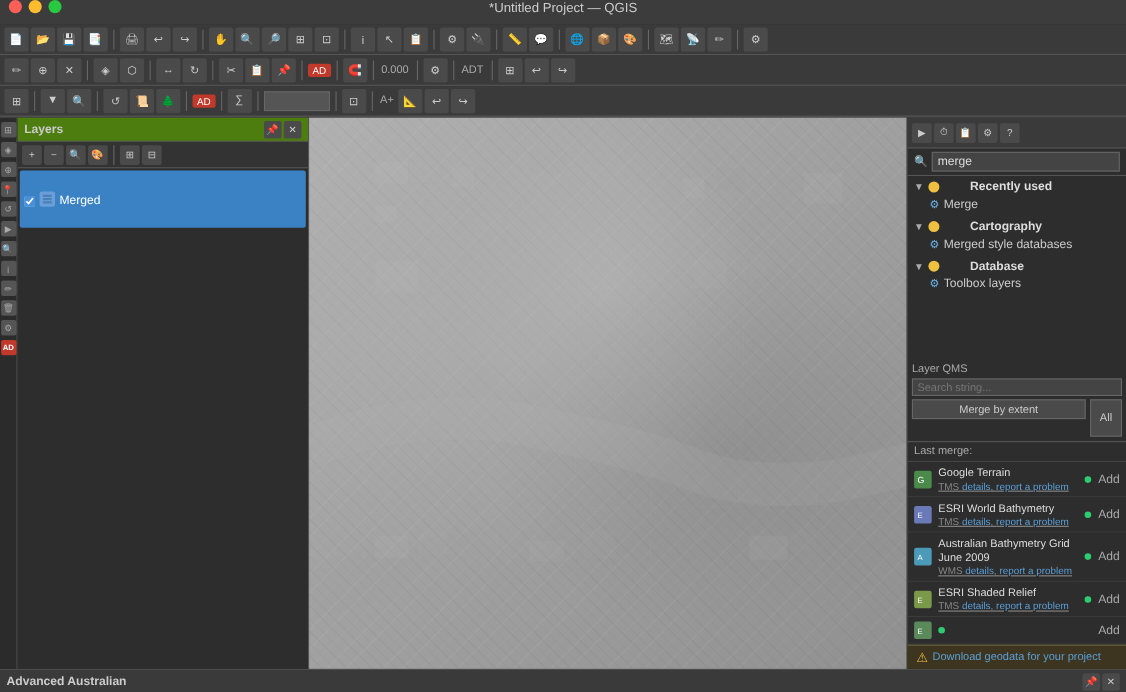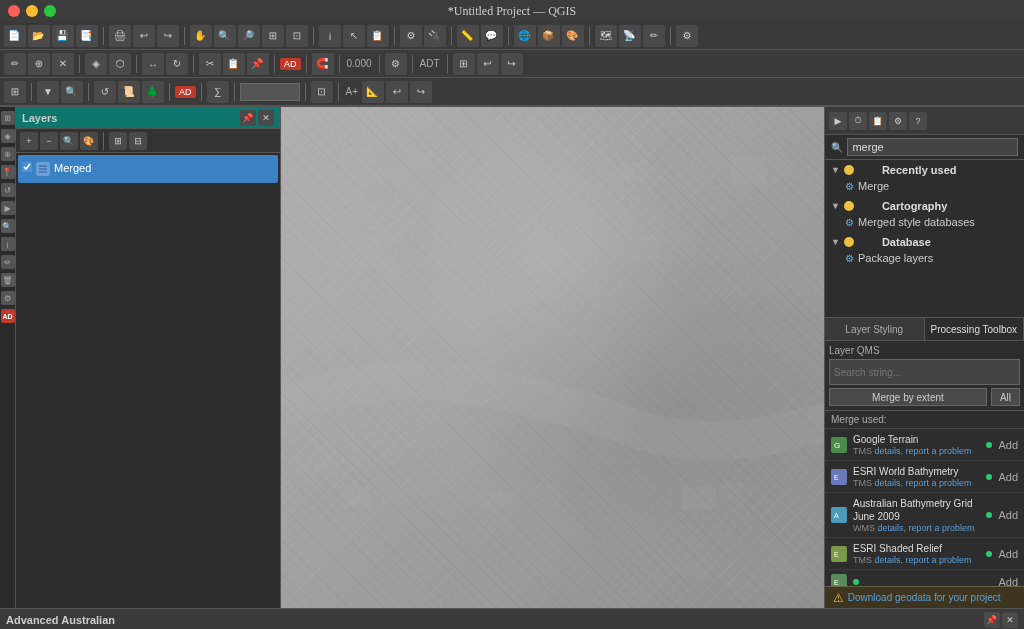--- a/index.html
+++ b/index.html
@@ -3,24 +3,23 @@
   <meta charset="utf-8">
   <style>
     * { margin: 0; padding: 0; box-sizing: border-box; }
     body { width: 1024px; height: 629px; background: #2b2b2b; font-family: 'Segoe UI', Arial, sans-serif; font-size: 11px; color: #ddd; overflow: hidden; }
 
     
     .titlebar {
       height: 22px;
       background: #3c3c3c;
       display: flex;
-      align-items: center;
+      align-items: flex-start;
       justify-content: center;
       position: relative;
-      font-family: Liberation Serif, serif;
     }
     .titlebar-buttons {
       position: absolute;
       left: 8px;
       display: flex;
       gap: 6px;
       align-items: center;
     }
     .tb-btn {
       width: 12px; height: 12px;
@@ -103,42 +102,42 @@
     
     .layers-panel {
       width: 265px;
       background: #2d2d2d;
       border-right: 1px solid #555;
       display: flex;
       flex-direction: column;
     }
     .panel-header {
       height: 22px;
-      background: #0f766e;
+      background: #4d7c0f;
       display: flex;
       align-items: center;
       padding: 0 6px;
       border-bottom: 1px solid #555;
       justify-content: space-between;
     }
     .panel-title { font-size: 11px; color: #ccc; font-weight: bold; }
     .panel-icons { display: flex; gap: 2px; }
     .layers-toolbar {
       height: 24px;
       background: #333;
       display: flex;
       align-items: center;
       padding: 0 4px;
       gap: 2px;
       border-bottom: 1px solid #555;
     }
     .layer-item {
       display: flex;
-      align-items: flex-start;
-      padding: 7px 4px;
+      align-items: flex-end;
+      padding: 19px 4px;
       background: #3a82c4;
       margin: 2px;
       border-radius: 2px;
       gap: 4px;
       cursor: pointer;
     }
     .layer-checkbox { width: 10px; height: 10px; accent-color: #4a90d9; }
     .layer-icon {
       width: 14px; height: 14px;
       background: #6a9fd8;
@@ -270,21 +269,21 @@
       border-bottom: 1px solid #555;
     }
     .qms-label { font-size: 10px; color: #aaa; margin-bottom: 3px; }
     .qms-input {
       width: 100%;
       background: #444;
       border: 1px solid #666;
       color: #ddd;
       padding: 2px 4px;
       font-size: 10px;
-      height: 26px;
+      height: 16px;
     }
     .qms-buttons {
       display: flex;
       gap: 4px;
       margin-top: 3px;
     }
     .qms-btn {
       flex: 1;
       height: 18px;
       background: #4a4a4a;
@@ -306,21 +305,21 @@
       cursor: pointer;
     }
     .service-icon { width: 16px; height: 16px; border-radius: 2px; flex-shrink: 0; font-size: 8px; display: flex; align-items: center; justify-content: center; }
     .service-icon-gt { background: #4a8a4a; }
     .service-icon-esri { background: #6a7ab8; }
     .service-icon-bath { background: #4a9ab8; }
     .service-icon-sr { background: #7a9a4a; }
     .service-icon-et { background: #5a8a5a; }
     .service-info { flex: 1; }
     .service-name { font-size: 10px; color: #ddd; line-height: 1.3; }
-    .service-type { font-size: 9px; color: #888; }
+    .service-type { font-size: 9px; color: #888; text-decoration: underline; }
     .service-link { color: #5a9fd8; cursor: pointer; }
     .service-add { font-size: 11px; color: #aaa; margin-left: auto; cursor: pointer; }
     .service-dot { width: 6px; height: 6px; border-radius: 50%; background: #2ecc71; flex-shrink: 0; }
 
     
     .adv-panel {
       height: 80px;
       background: #2d2d2d;
       border-top: 1px solid #555;
       display: flex;
@@ -598,39 +597,35 @@
       </div>
 
       <div class="tree-section">
         <div class="tree-header">
           <span class="tree-arrow">▼</span>
           <span class="tree-dot" style="background:#f0c040;"></span>
           <span class="tree-label">Database</span>
         </div>
         <div class="tree-child">
           <span class="tree-child-icon">⚙</span>
-          <span class="tree-child-label">Package layers</span>
-        </div>
-      </div>
-    </div>
-
-    <div class="right-tabs">
-      <div class="right-tab">Layer Styling</div>
-      <div class="right-tab active">Processing Toolbox</div>
-    </div>
+          <span class="tree-child-label">Toolbox layers</span>
+        </div>
+      </div>
+    </div>
+
 
     <div class="qms-panel">
       <div class="qms-label">Layer QMS</div>
       <input class="qms-input" type="text" placeholder="Search string..." style="">
       <div class="qms-buttons">
         <div class="qms-btn">Merge by extent</div>
-        <div class="qms-btn" style="flex:0;padding:0 8px;">All</div>
-      </div>
-    </div>
-    <div class="last-used-label">Merge used:</div>
+        <div class="qms-btn" style="flex:0;padding:16px 8px;">All</div>
+      </div>
+    </div>
+    <div class="last-used-label">Last merge:</div>
 
     <div style="overflow-y:auto;flex:1;">
       <div class="service-item">
         <div class="service-icon service-icon-gt">
           <svg width="14" height="14" viewBox="0 0 14 14">
               <rect width="14" height="14" fill="#4a8a4a" rx="2"></rect>
               <text x="2" y="10" fill="white" font-size="8">G</text>
             </svg>
         </div>
         <div class="service-info">

